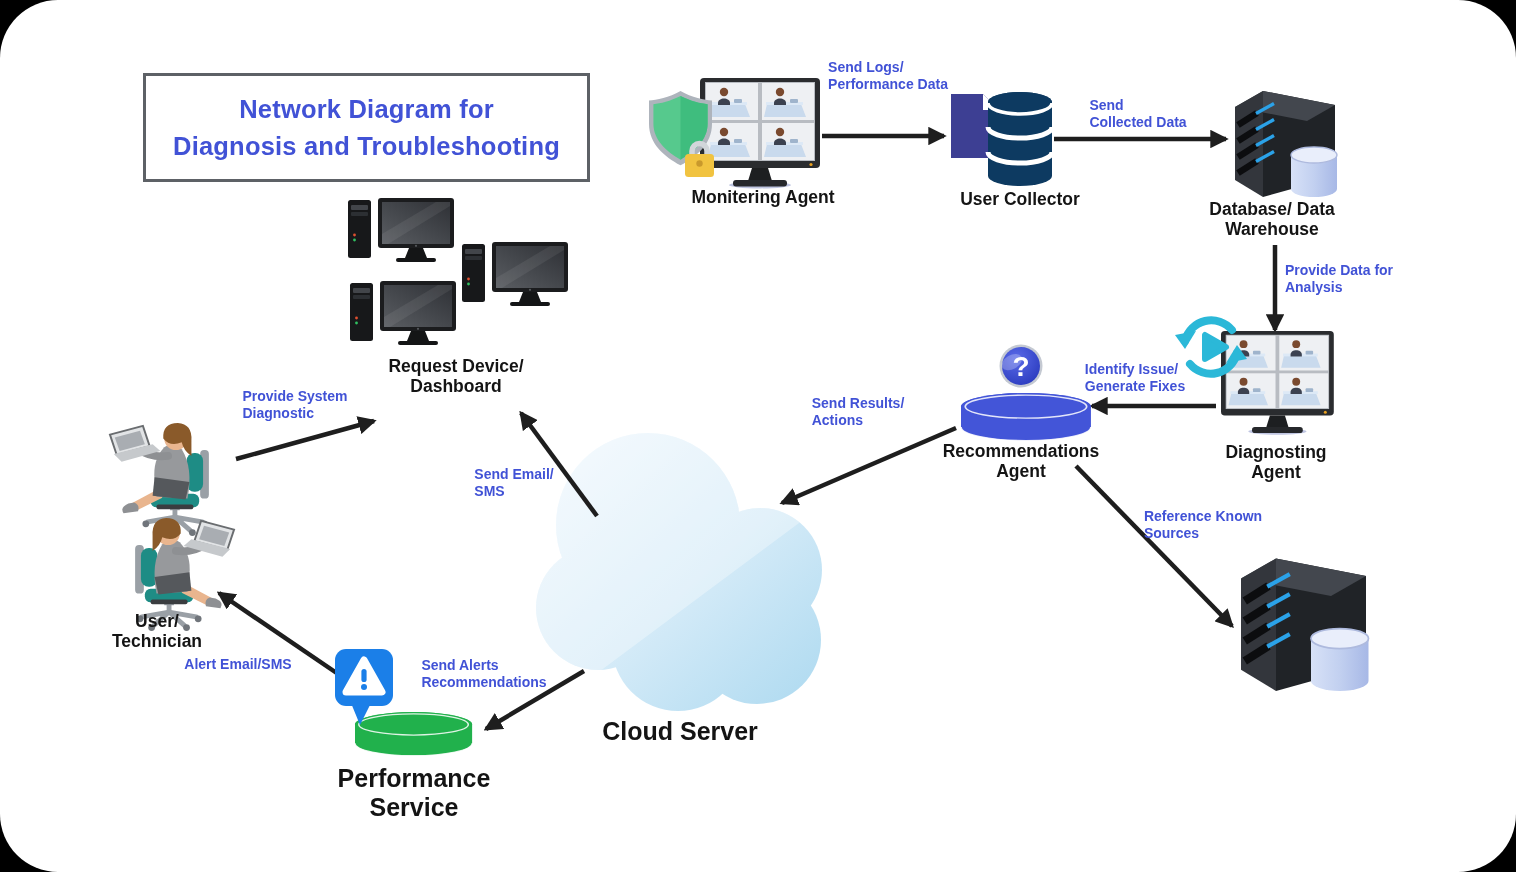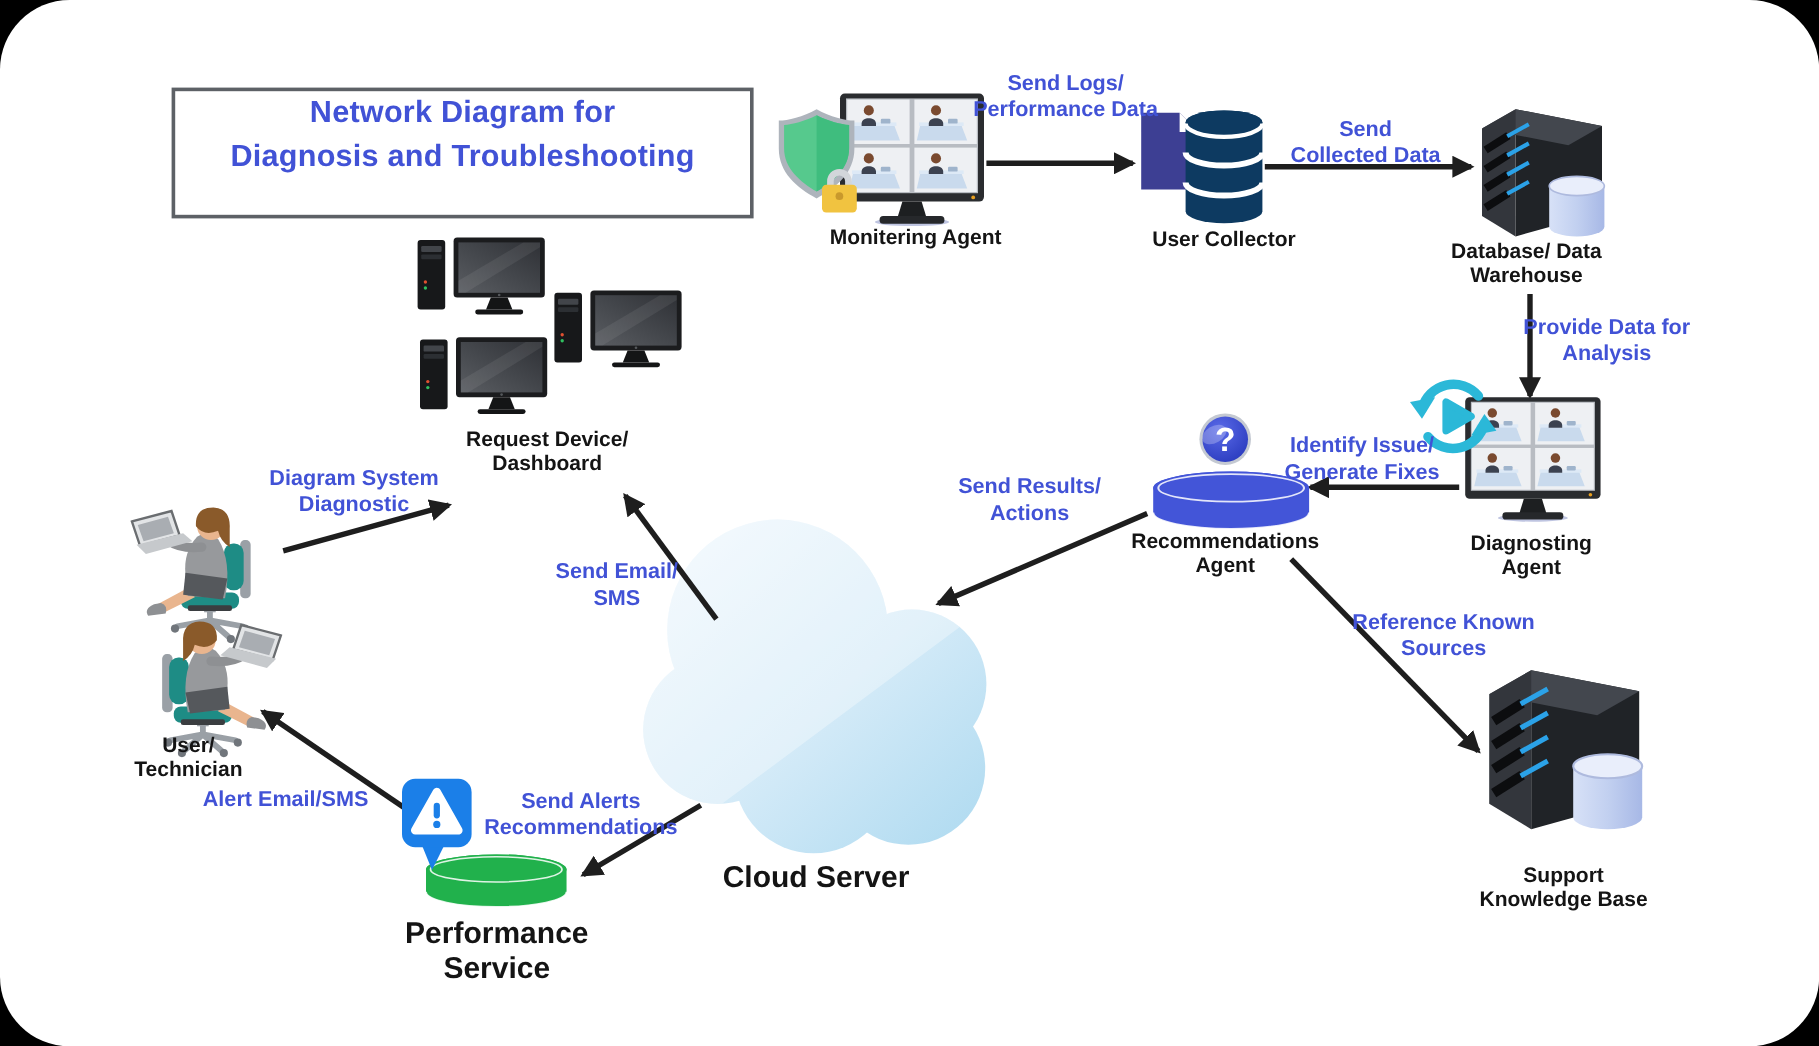--- a/index.html
+++ b/index.html
@@ -1,24 +1,24 @@
 <!DOCTYPE html>
 <html style="--accent: #4152d6; --arrow: #1e1e1e; --label_ink: #141414; --shield_green: #56c98d; --shield_green_dark: #3fbd7e; --shield_border: #aeb4bc; --lock_gold: #f1c340; --db_navy: #0d3a61; --doc_indigo: #3d3f93; --server_front: #33363c; --server_side: #202327; --server_top: #43474e; --server_line: #2ba2e8; --trouble_blue: #4355d8; --question_blue: #2c3ec4; --cloud_blue: #cbe7f7; --notif_green: #21b14c; --bubble_blue: #1b7fe8; --refresh_cyan: #2bb8d8; --chair_teal: #1e8c85; --hair_brown: #8a5a2a; --monitor_frame: #2a2c2f;"><head>
 <meta charset="utf-8">
 <style>
   html,body{margin:0;padding:0;background:#000;}
   body{width:1516px;height:872px;position:relative;font-family:"Liberation Sans",sans-serif;}
   .canvas{position:absolute;inset:0;background:#fff;border-radius:58px;overflow:hidden;}
   svg.diagram{position:absolute;left:0;top:0;}
-  .title-box{position:absolute;left:143px;top:73px;width:485px;height:109px;border:3px solid #5d6166;
-    background:#fff;display:flex;justify-content:center;box-sizing:border-box;}
+  .title-box{position:absolute;left:143px;top:73px;width:447px;height:109px;border:3px solid #5d6166;
+    background:#fff;display:flex;align-items:center;justify-content:center;box-sizing:border-box;}
   .title-text{font-size:25.5px;font-weight:700;color:var(--accent,#4152d6);text-align:center;
     white-space:pre-line;line-height:1.42;letter-spacing:.2px;}
   .elbl{position:absolute;transform:translateX(-50%);color:var(--accent,#4152d6);font-weight:700;
-    font-size:18px;line-height:1.2;white-space:pre-line;text-align:center;}
+    font-size:14px;line-height:1.2;white-space:pre-line;}
   .nlbl{position:absolute;transform:translateX(-50%);color:var(--label_ink,#141414);font-weight:700;
     font-size:17.5px;line-height:1.16;white-space:pre-line;text-align:center;}
   .nlbl.big{font-size:25px;}
 </style>
 </head>
 <body>
 
 <div class="canvas">
 
 <svg class="diagram" width="1516" height="872" viewBox="0 0 1516 872">
@@ -257,36 +257,34 @@
 Agent</div>
 <div class="nlbl" style="left:1021px;top:441px">Recommendations
 Agent</div>
 <div class="nlbl big" style="left:680px;top:717px">Cloud Server</div>
 <div class="nlbl" style="left:456px;top:356px">Request Device/
 Dashboard</div>
 <div class="nlbl" style="left:157px;top:611px">User/
 Technician</div>
 <div class="nlbl big" style="left:414px;top:764px">Performance
 Service</div>
-<div class="nlbl" style="left:1303px;top:719px">Support
-Knowledge Base</div>
 
 <div class="elbl" style="left:888px;top:59px">Send Logs/
 Performance Data</div>
 <div class="elbl" style="left:1138px;top:97px">Send
 Collected Data</div>
 <div class="elbl" style="left:1339px;top:262px">Provide Data for
 Analysis</div>
 <div class="elbl" style="left:1135px;top:361px">Identify Issue/
 Generate Fixes</div>
 <div class="elbl" style="left:858px;top:395px">Send Results/
 Actions</div>
 <div class="elbl" style="left:514px;top:466px">Send Email/
 SMS</div>
-<div class="elbl" style="left:295px;top:388px">Diagram System
+<div class="elbl" style="left:295px;top:388px">Provide System
 Diagnostic</div>
 <div class="elbl" style="left:484px;top:657px">Send Alerts
 Recommendations</div>
 <div class="elbl" style="left:238px;top:656px">Alert Email/SMS</div>
 <div class="elbl" style="left:1203px;top:508px">Reference Known
 Sources</div>
 
 </div>
 
 </body></html>

